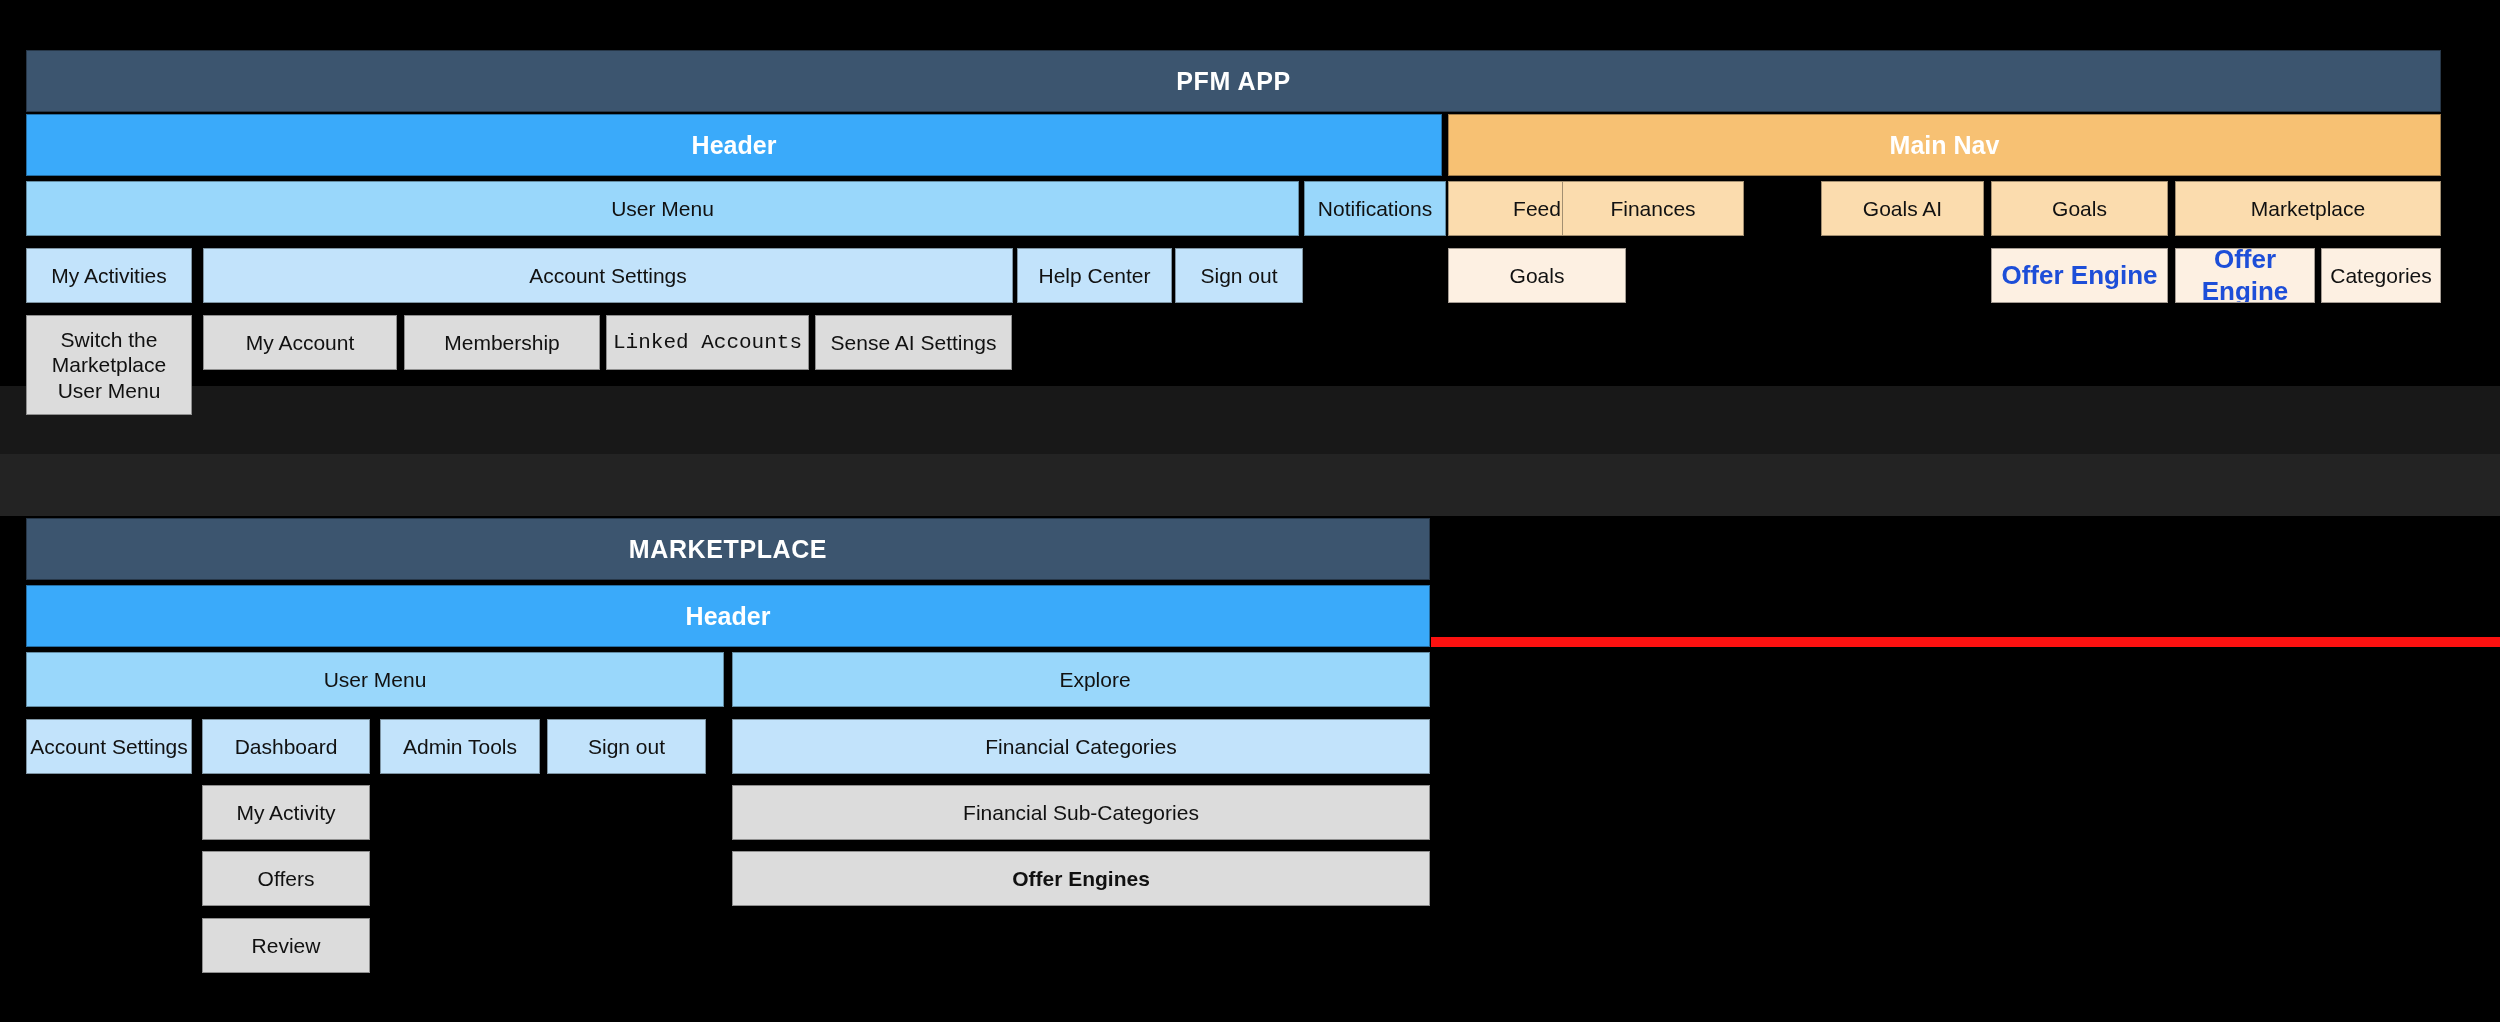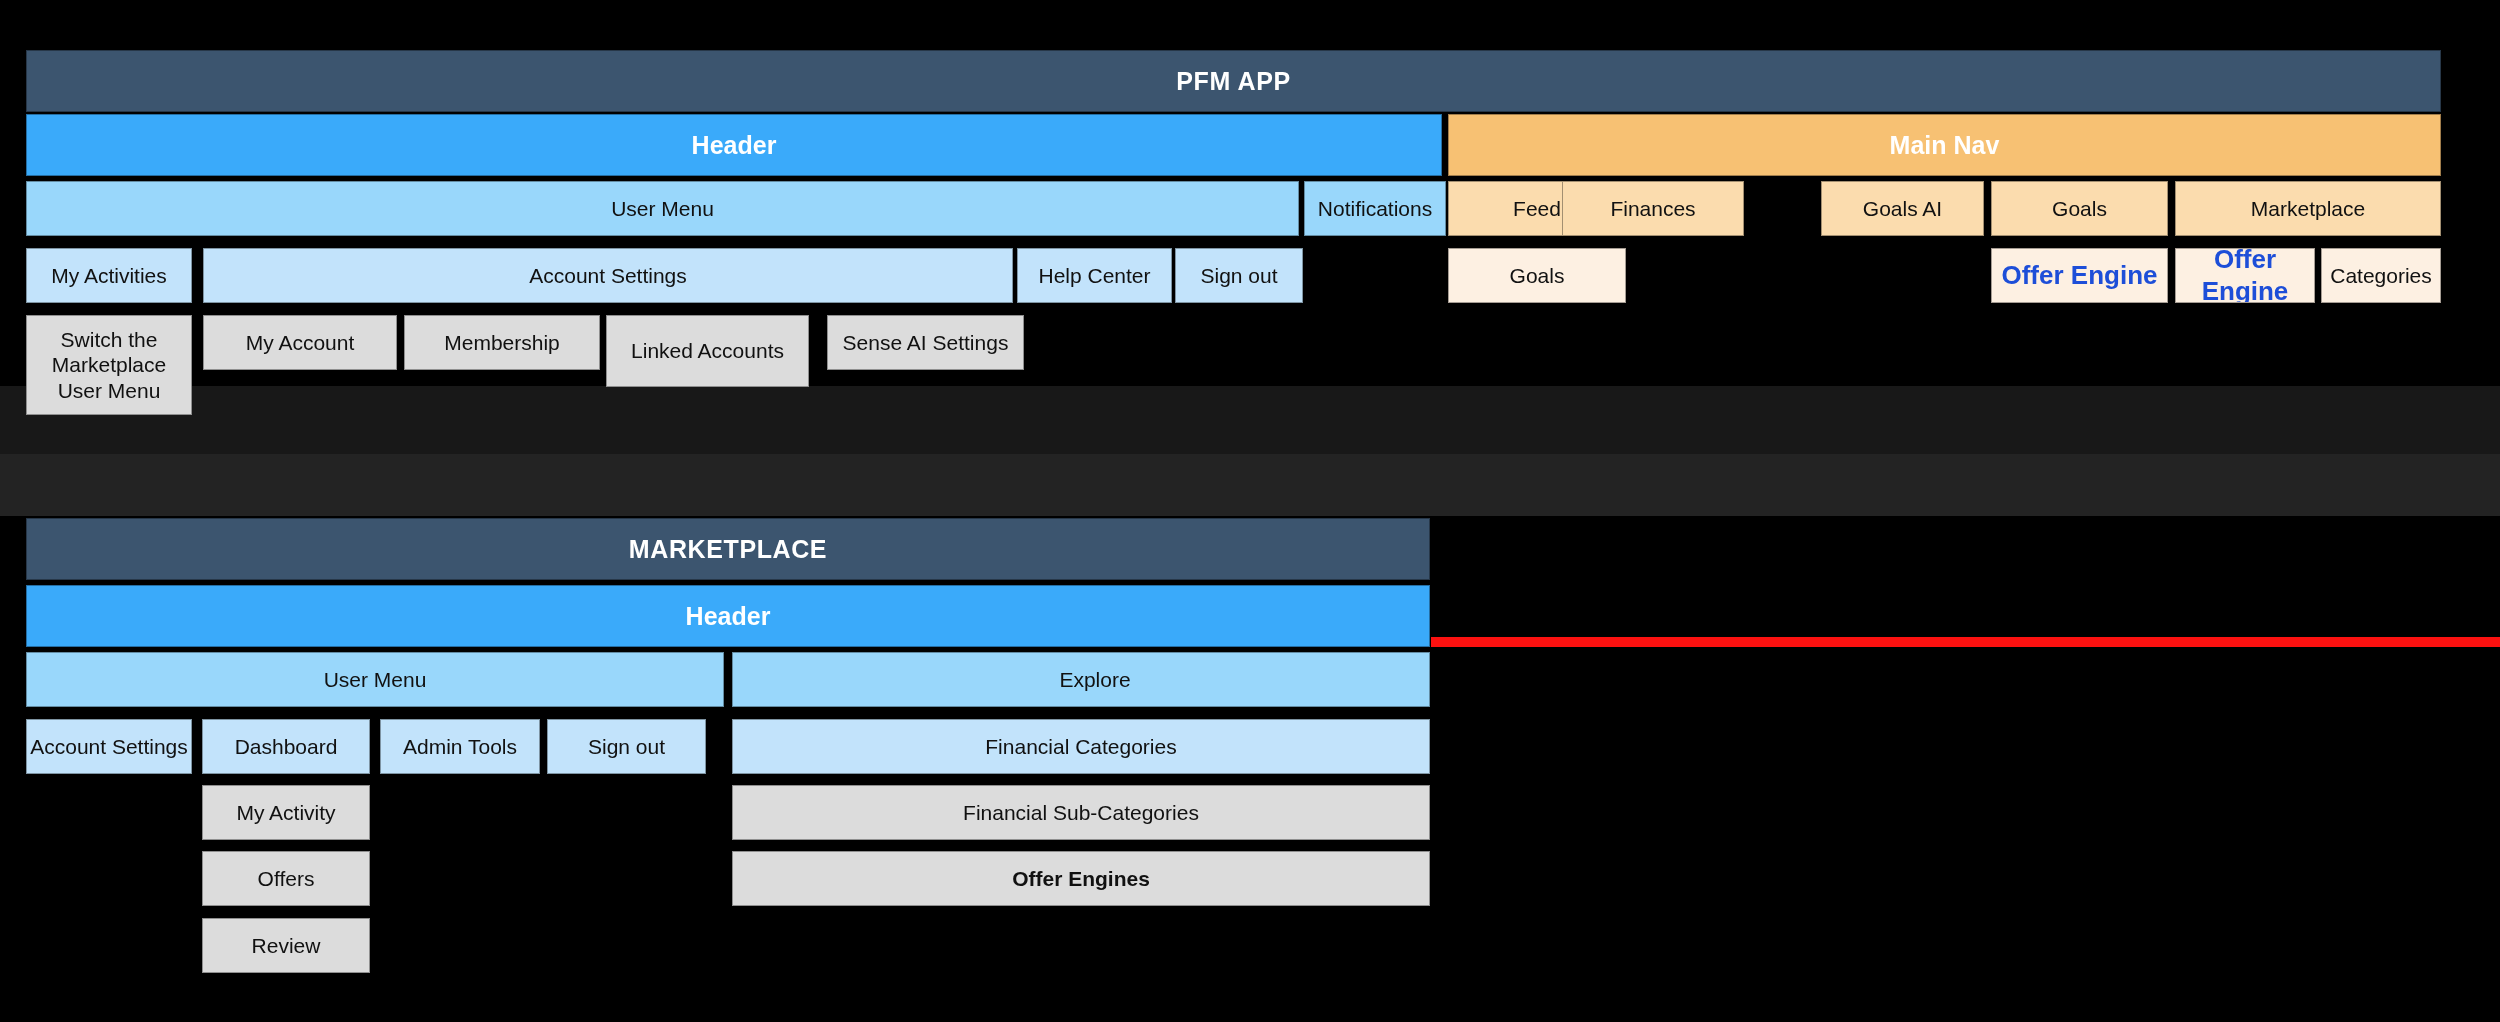--- a/index.html
+++ b/index.html
@@ -72,22 +72,22 @@
   <div class="box c-sub2" style="left:1175px;top:248px;width:128px;height:55px;">Sign out</div>
 
   <div class="box c-nav2" style="left:1448px;top:248px;width:178px;height:55px;">Goals</div>
   <div class="box c-nav2-b" style="left:1991px;top:248px;width:177px;height:55px;">Offer Engine</div>
   <div class="box c-nav2-b" style="left:2175px;top:248px;width:140px;height:55px;">Offer Engine</div>
   <div class="box c-nav2" style="left:2321px;top:248px;width:120px;height:55px;">Categories</div>
 
   <div class="box c-gray" style="left:26px;top:315px;width:166px;height:100px;padding:0 1px;">Switch the Marketplace User Menu</div>
   <div class="box c-gray" style="left:203px;top:315px;width:194px;height:55px;">My Account</div>
   <div class="box c-gray" style="left:404px;top:315px;width:196px;height:55px;">Membership</div>
-  <div class="box c-gray" style="left:606px;top:315px;width:203px;height:72px;">Linked Accounts</div>
-  <div class="box c-gray" style="left:815px;top:315px;width:197px;height:55px;margin-left:12px;">Sense AI Settings</div>
+  <div class="box c-gray" style="left:606px;top:315px;width:203px;height:55px;font-family:Liberation Mono, monospace;">Linked Accounts</div>
+  <div class="box c-gray" style="left:815px;top:315px;width:197px;height:55px;">Sense AI Settings</div>
 
   <div class="box c-title" style="left:26px;top:518px;width:1404px;height:62px;">MARKETPLACE</div>
 
   <div class="box c-header" style="left:26px;top:585px;width:1404px;height:62px;">Header</div>
 
   <div class="redline" style="left:1431px;top:637px;width:1069px;"></div>
 
   <div class="box c-sub1" style="left:26px;top:652px;width:698px;height:55px;">User Menu</div>
   <div class="box c-sub1" style="left:732px;top:652px;width:698px;height:55px;padding-left:28px;">Explore</div>
 

